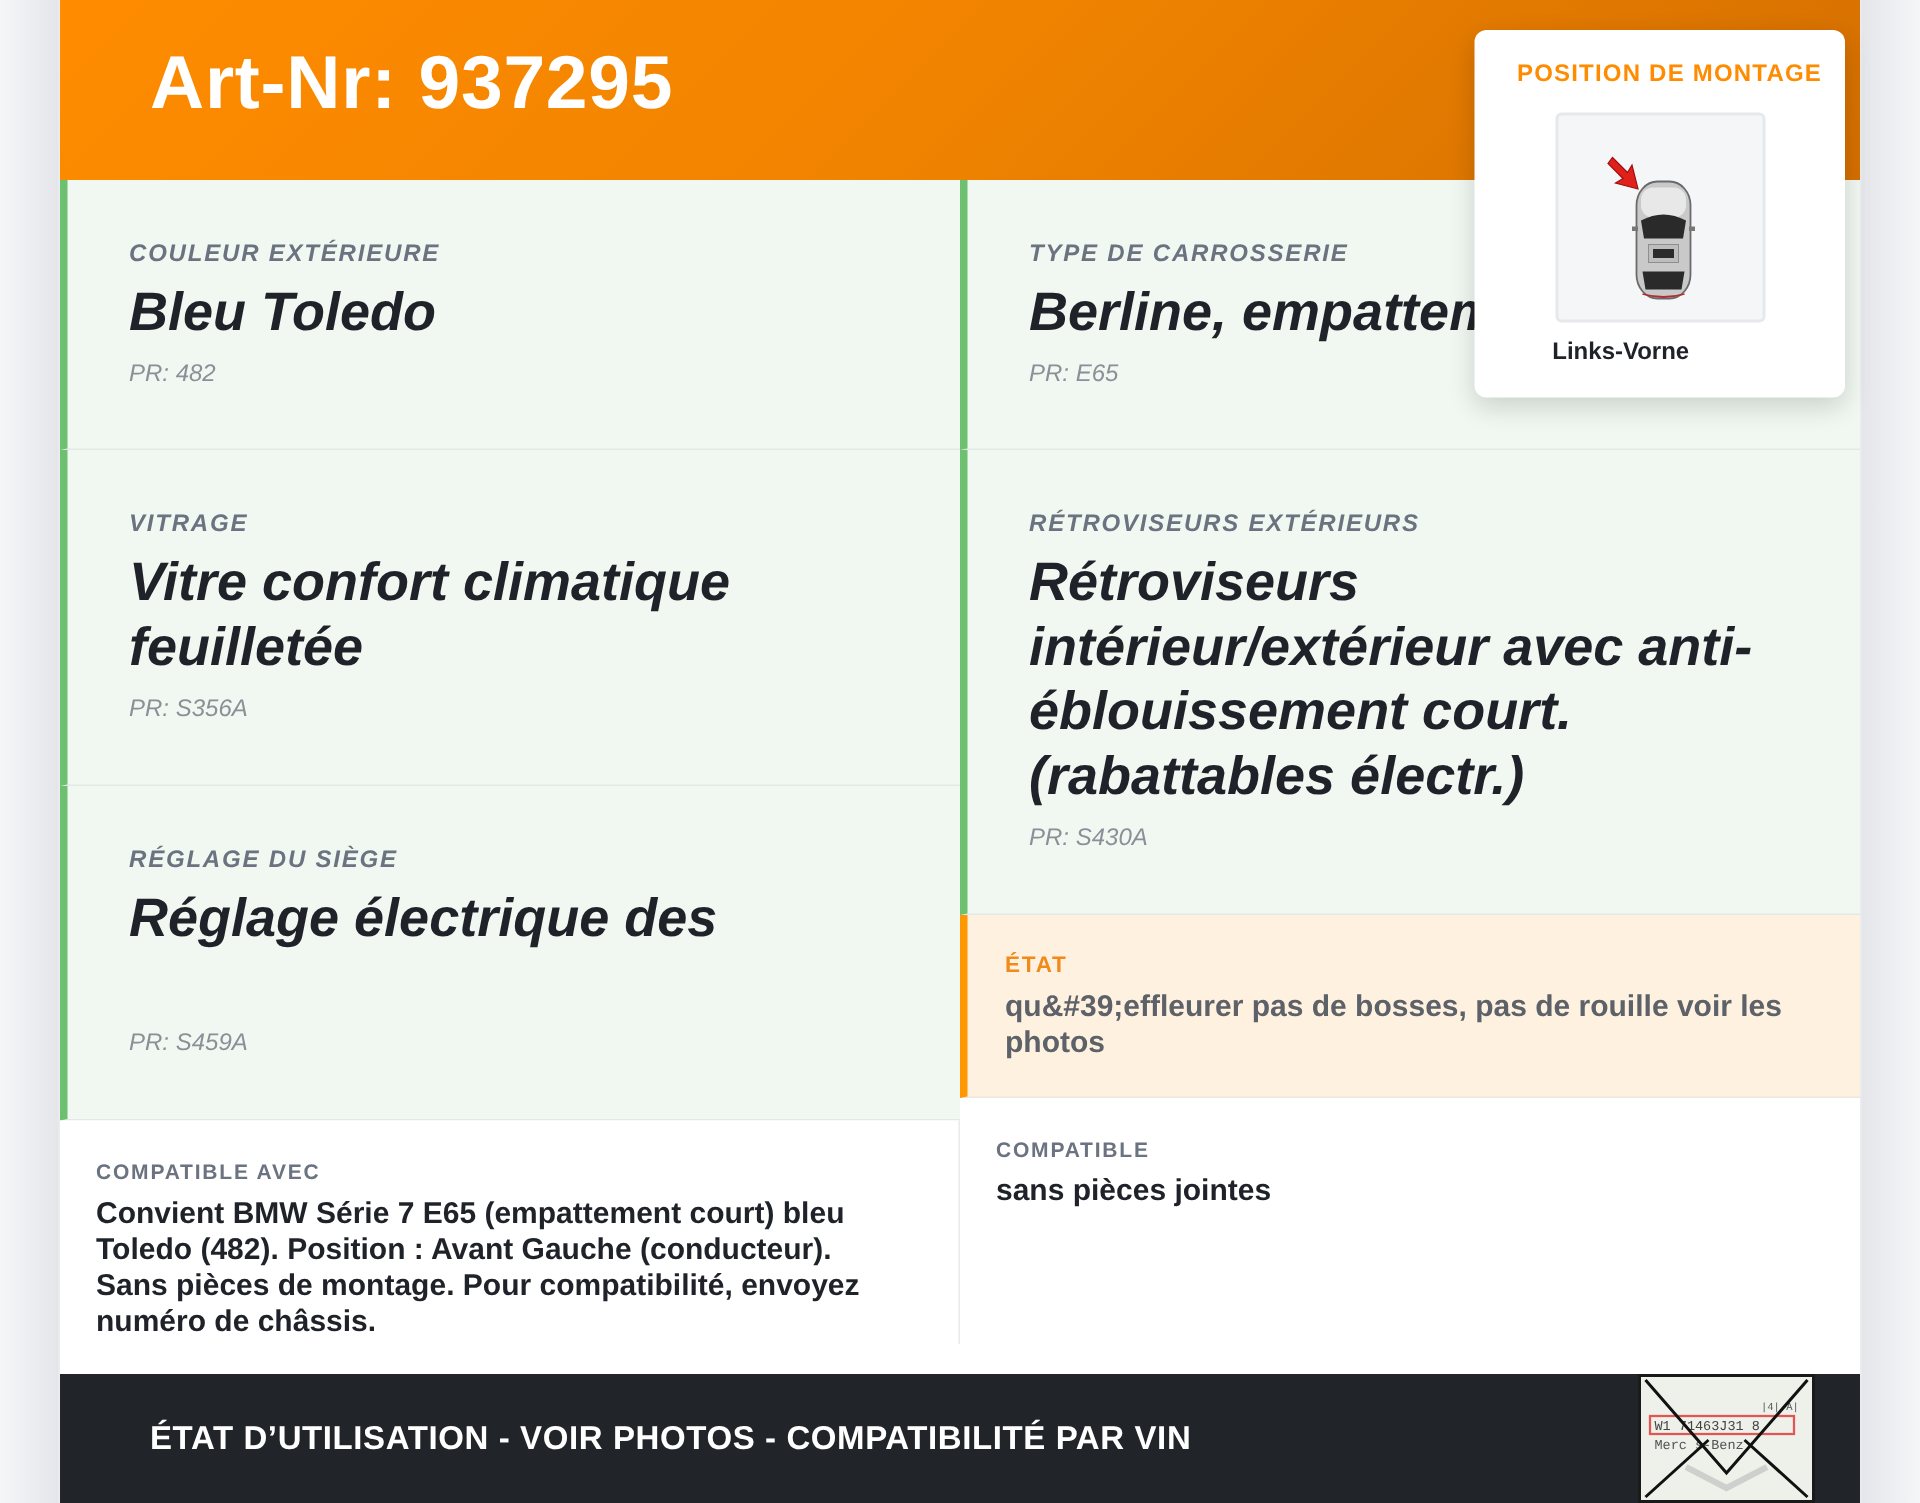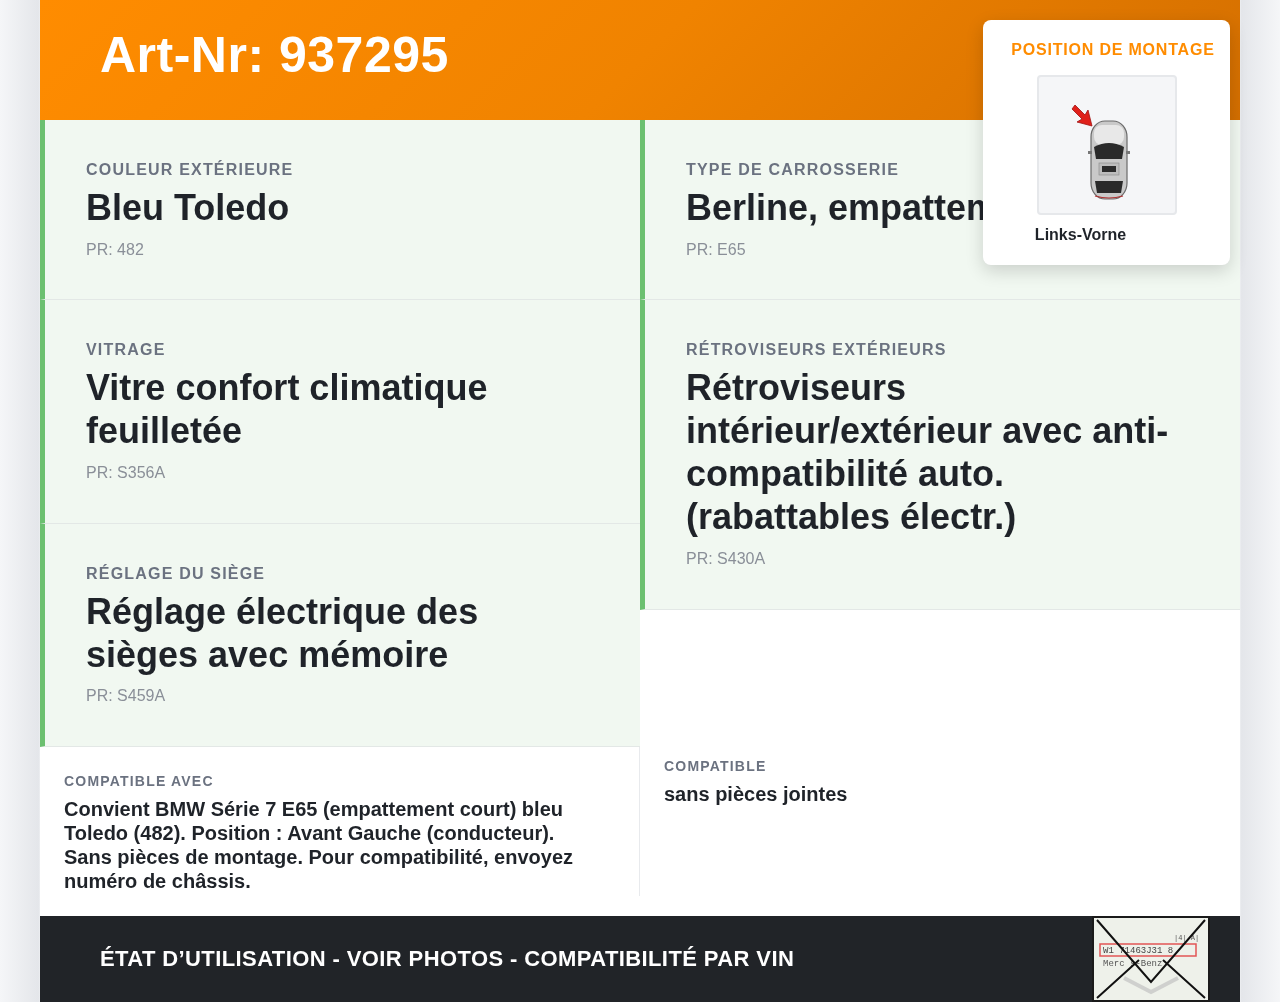--- a/index.html
+++ b/index.html
@@ -18,20 +18,21 @@
       background: linear-gradient(135deg, #ff8c00 0%, #f08300 50%, #d46f00 100%);
     }
     .header-title {
       position: absolute; left: 60px; top: 26px;
       font-size: 50px; font-weight: 700; color: #ffffff; letter-spacing: 0.5px;
     }
     .cell {
       position: absolute; background: #f1f8f1;
       border-left: 5px solid #6cc070;
       border-bottom: 1px solid #e3e8e6;
+      font-style: italic;
     }
     .cell .label {
       position: absolute; left: 41px;
       font-size: 16px; font-weight: 700; color: #6b7280; letter-spacing: 1.2px;
       text-transform: uppercase;
     }
     .cell .value {
       position: absolute; left: 41px;
       font-size: 36px; font-weight: 700; color: #1f2329; line-height: 43px;
       white-space: nowrap;
@@ -133,36 +134,39 @@
       <div>Vitre confort climatique</div>
       <div>feuilletée</div>
     </div>
     <div class="pr" style="top:164px;">PR: S356A</div>
   </div>
 
   <div class="cell c4">
     <div class="label" style="top:41px;">RÉGLAGE DU SIÈGE</div>
     <div class="value" style="top:66px;">
       <div>Réglage électrique des</div>
-      <div>sièges avec mémoire</div>
     </div>
     <div class="pr" style="top:163px;">PR: S459A</div>
   </div>
 
   <div class="cell c5">
     <div class="label" style="top:41px;">RÉTROVISEURS EXTÉRIEURS</div>
     <div class="value" style="top:66px;">
       <div>Rétroviseurs</div>
       <div>intérieur/extérieur avec anti-</div>
-      <div>compatibilité auto.</div>
+      <div>éblouissement court.</div>
       <div>(rabattables électr.)</div>
     </div>
     <div class="pr" style="top:250px;">PR: S430A</div>
   </div>
 
+  <div class="etat">
+    <div class="label">ÉTAT</div>
+    <div class="text">qu&amp;#39;effleurer pas de bosses, pas de rouille voir les photos</div>
+  </div>
 
   <div class="plain compat">
     <div class="label">COMPATIBLE AVEC</div>
     <div class="text">Convient BMW Série 7 E65 (empattement court) bleu Toledo (482). Position : Avant Gauche (conducteur). Sans pièces de montage. Pour compatibilité, envoyez numéro de châssis.</div>
   </div>
 
   <div class="plain desc">
     <div class="label">COMPATIBLE</div>
     <div class="text">sans pièces jointes</div>
   </div>

